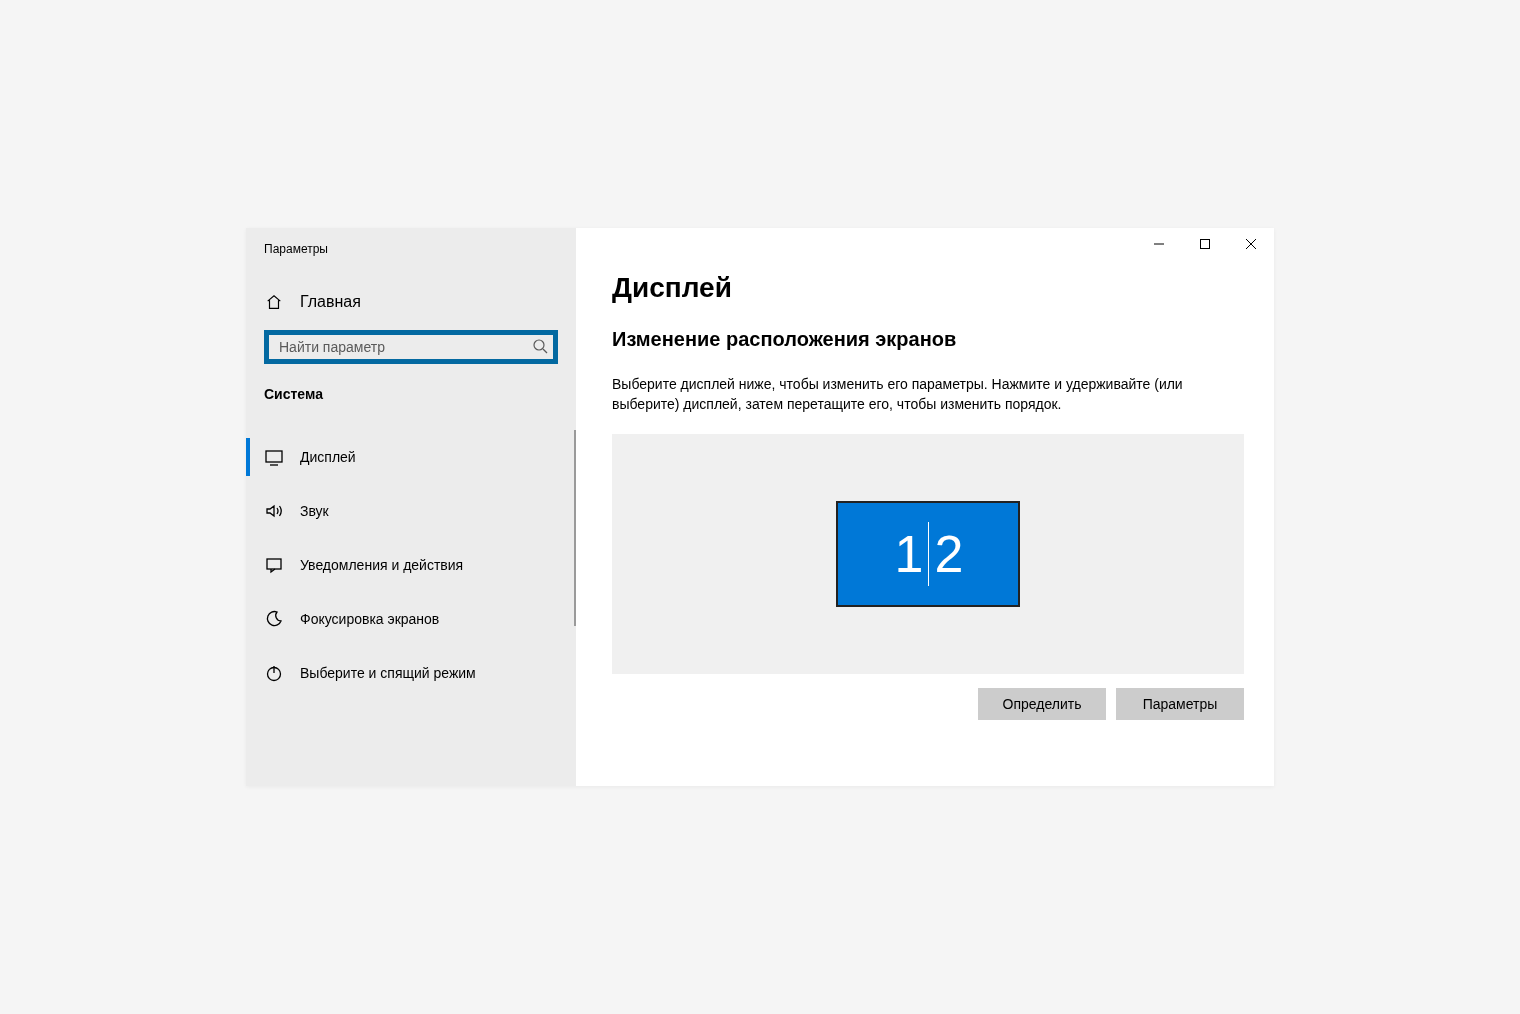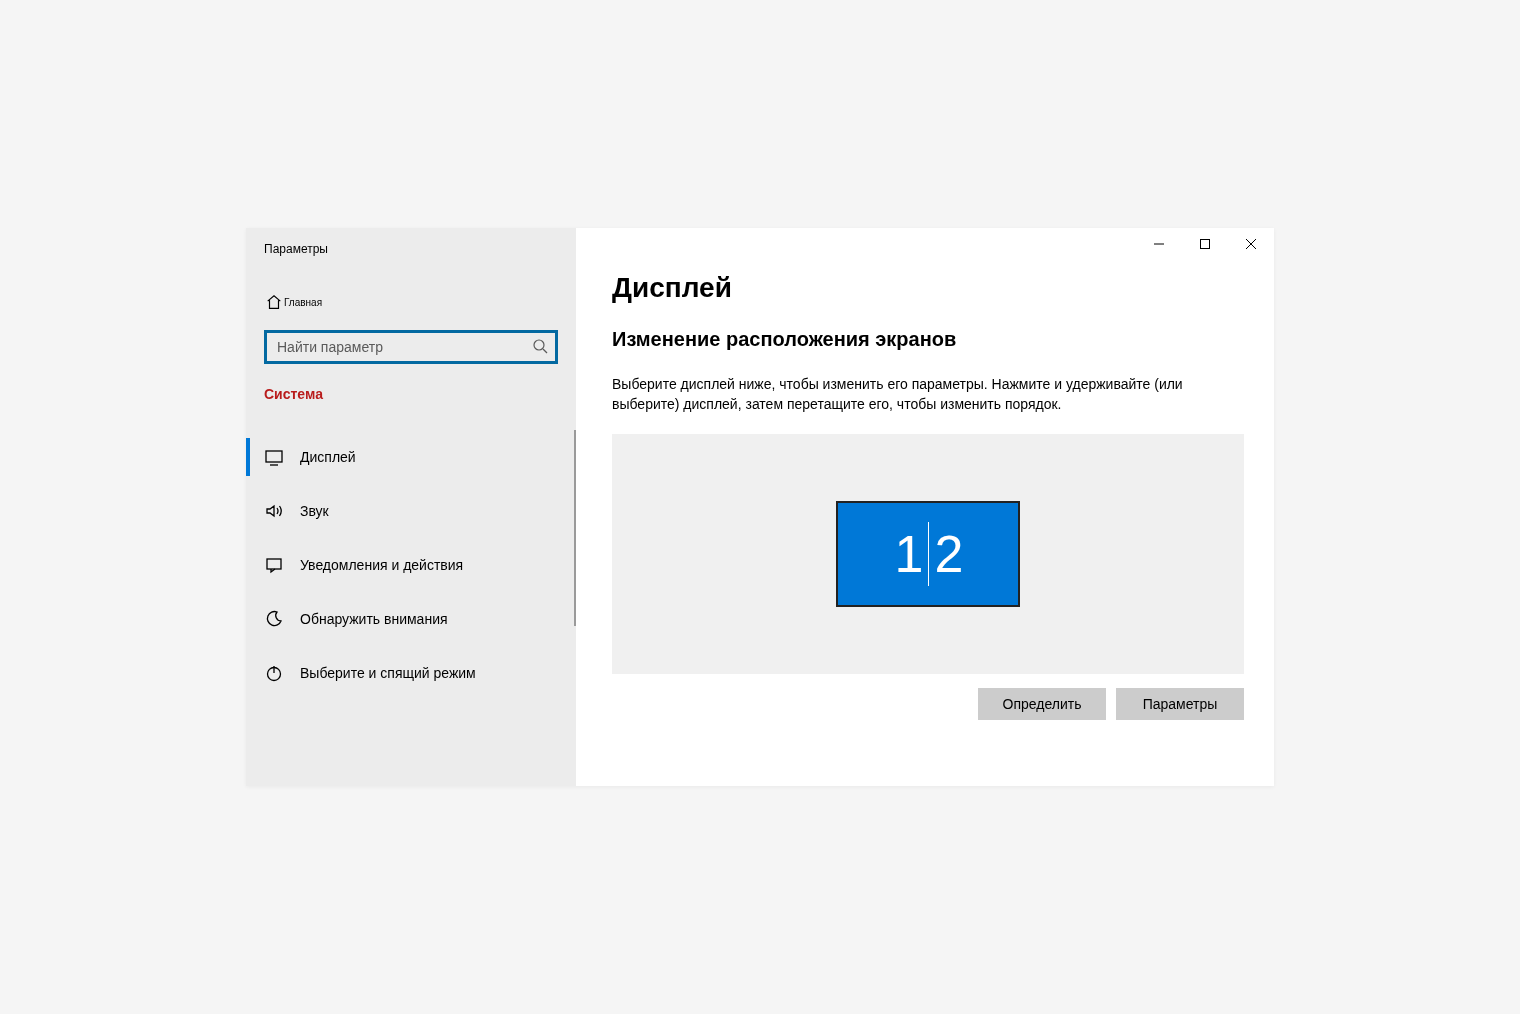--- a/index.html
+++ b/index.html
@@ -50,30 +50,31 @@
     font-size: 12px;
     padding: 14px 3px 0 18px;
     color: #000;
   }
   .home-row {
     display: flex;
     align-items: center;
     padding: 0 18px;
     height: 40px;
     margin-top: 26px;
-    font-size: 10px;
+    gap: 16px;
+    font-size: 16px;
     color: #000;
   }
   .search-wrap {
     margin: 8px 18px 0 18px;
   }
   .search {
     width: 100%;
     height: 34px;
-    border: 3px solid #0369a1;
+    border: 5px solid #0369a1;
     background: #ececec;
     font-size: 14px;
     padding: 0 34px 0 10px;
     color: #000;
     outline: none;
     font-family: inherit;
   }
   .search::placeholder { color: #5a5a5a; }
   .search-icon {
     position: relative;
@@ -83,21 +84,21 @@
     right: 10px;
     top: -26px;
     pointer-events: none;
   }
   .category {
     font-size: 14px;
     font-weight: 600;
     padding: 0 18px;
     margin-top: 22px;
     margin-bottom: 28px;
-    color: #b91c1c;
+    color: #000000;
   }
   .nav {
     position: relative;
     flex: 1;
     overflow: hidden;
   }
   .nav-scrollbar-track {
     position: absolute;
     right: 0;
     top: 0;
@@ -293,21 +294,21 @@
         </span>
         <span>Уведомления и действия</span>
       </div>
 
       <div class="nav-item">
         <span class="nav-icon">
           <svg width="20" height="20" viewBox="0 0 20 20" fill="none" stroke="#000" stroke-width="1.3">
             <path d="M13 3 A7 7 0 1 0 17 12 A5.5 5.5 0 0 1 13 3 Z"></path>
           </svg>
         </span>
-        <span>Обнаружить внимания</span>
+        <span>Фокусировка экранов</span>
       </div>
 
       <div class="nav-item">
         <span class="nav-icon">
           <svg width="20" height="20" viewBox="0 0 20 20" fill="none" stroke="#000" stroke-width="1.3">
             <circle cx="10" cy="11" r="6.5"></circle>
               <path d="M10 3 V10"></path>
           </svg>
         </span>
         <span>Выберите и спящий режим</span>

